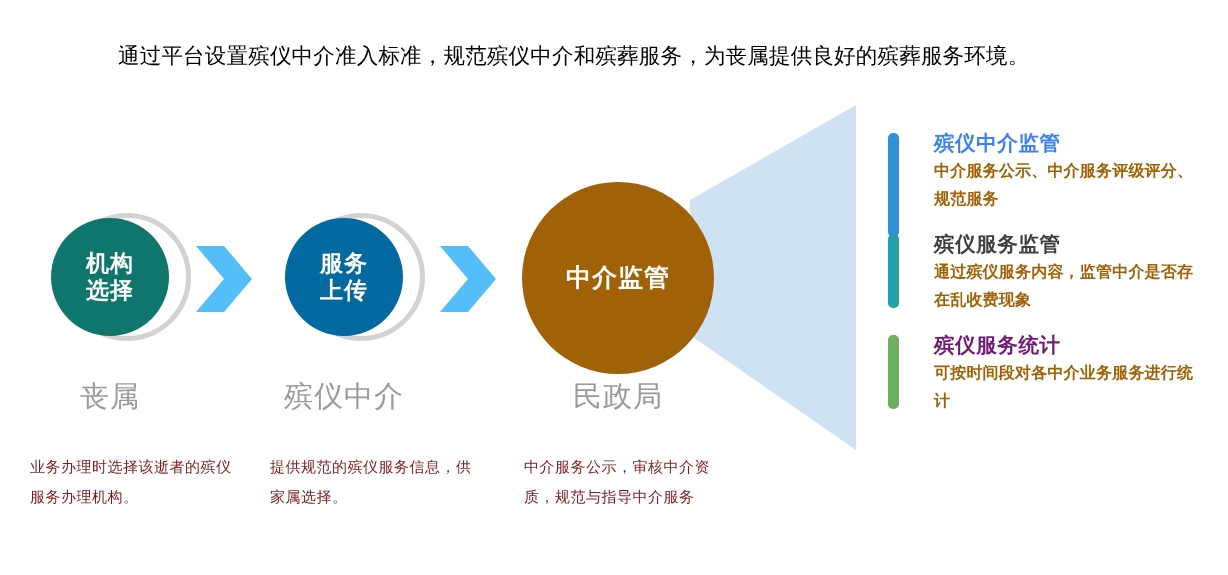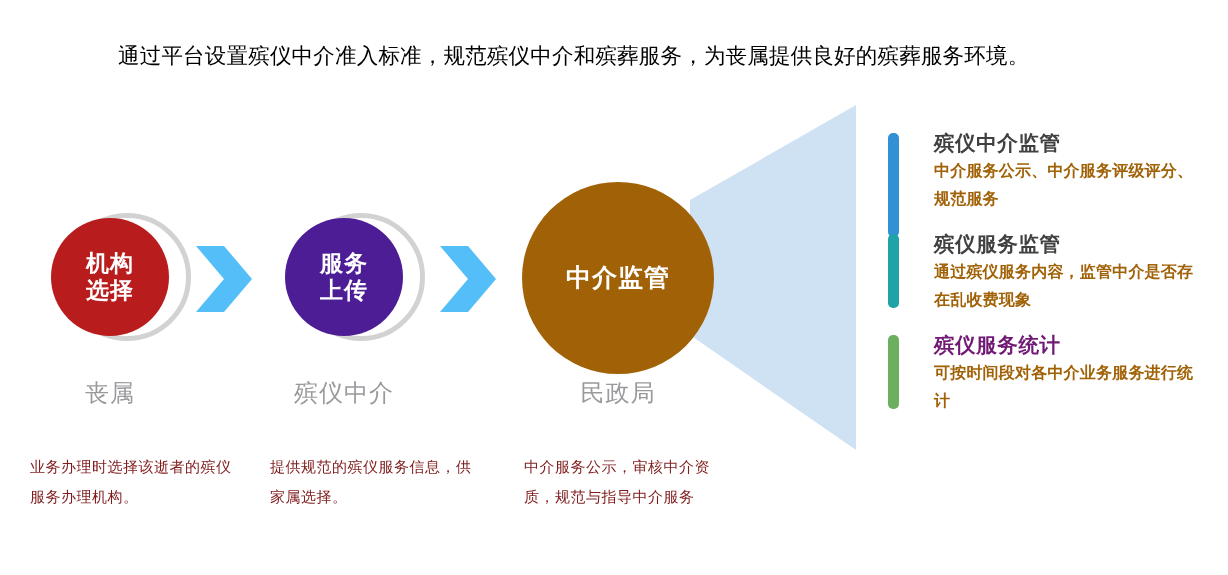--- a/index.html
+++ b/index.html
@@ -55,21 +55,21 @@
     line-height: 1.18;
     letter-spacing: 1px;
   }
   .disc-small { font-size: 23px; }
   .disc-big  { font-size: 25px; }
 
   .steplabel {
     position: absolute;
     text-align: center;
     color: #9a9a9e;
-    font-size: 24px;
+    font-size: 29px;
     letter-spacing: 1px;
     white-space: nowrap;
   }
 
   .desc {
     position: absolute;
     color: #7f1d1d;
     font-size: 15px;
     line-height: 30px;
     letter-spacing: 0.5px;
@@ -118,35 +118,35 @@
   <div class="intro">通过平台设置殡仪中介准入标准，规范殡仪中介和殡葬服务，为丧属提供良好的殡葬服务环境。</div>
 
   <svg class="funnel" width="210" height="365" viewBox="0 0 210 365">
     <polygon points="30,105 196,10 196,355 30,240" fill="#CFE2F3"></polygon>
   </svg>
 
   <div class="flow">
 
     <div class="step">
       <div class="ring" style="left:63px; top:213px; width:128px; height:128px;"></div>
-      <div class="disc disc-small" style="left:51px; top:218px; width:118px; height:118px; background:#b91c1c;">
+      <div class="disc disc-small" style="left:51px; top:218px; width:118px; height:118px; background:#0f766e;">
         <span style="white-space:pre-line">机构
 选择</span>
       </div>
       <div class="steplabel" style="left:40px; top:377px; width:140px;">丧属</div>
       <div class="desc" style="left:30px; top:452px; width:205px;">业务办理时选择该逝者的殡仪服务办理机构。</div>
     </div>
 
     <svg class="chevron" style="left:188px; top:243px;" width="72" height="72" viewBox="0 0 72 72">
       <polygon points="8,3 36,3 64,36 36,69 8,69 36,36" fill="#53BEF7"></polygon>
     </svg>
 
     <div class="step">
       <div class="ring" style="left:297px; top:213px; width:128px; height:128px;"></div>
-      <div class="disc disc-small" style="left:285px; top:218px; width:118px; height:118px; background:#4c1d95;">
+      <div class="disc disc-small" style="left:285px; top:218px; width:118px; height:118px; background:#0369a1;">
         <span style="white-space:pre-line">服务
 上传</span>
       </div>
       <div class="steplabel" style="left:274px; top:377px; width:140px;">殡仪中介</div>
       <div class="desc" style="left:270px; top:452px; width:205px;">提供规范的殡仪服务信息，供家属选择。</div>
     </div>
 
     <svg class="chevron" style="left:432px; top:243px;" width="72" height="72" viewBox="0 0 72 72">
       <polygon points="8,3 36,3 64,36 36,69 8,69 36,36" fill="#53BEF7"></polygon>
     </svg>
@@ -158,21 +158,21 @@
       <div class="steplabel" style="left:548px; top:377px; width:140px;">民政局</div>
       <div class="desc" style="left:524px; top:452px; width:215px;">中介服务公示，审核中介资质，规范与指导中介服务</div>
     </div>
 
   </div>
 
   <div>
 
     <div class="panel-item" style="left:888px; top:133px;">
       <div class="bar" style="height:104px; background:#3191D4;"></div>
-      <div class="panel-head" style="color:#404040;">殡仪中介监管</div>
+      <div class="panel-head" style="color:#3b82f6;">殡仪中介监管</div>
       <div class="panel-body">中介服务公示、中介服务评级评分、规范服务</div>
     </div>
 
     <div class="panel-item" style="left:888px; top:234px;">
       <div class="bar" style="height:74px; background:#1FA3A8;"></div>
       <div class="panel-head" style="color:#404040;">殡仪服务监管</div>
       <div class="panel-body">通过殡仪服务内容，监管中介是否存在乱收费现象</div>
     </div>
 
     <div class="panel-item" style="left:888px; top:335px;">

